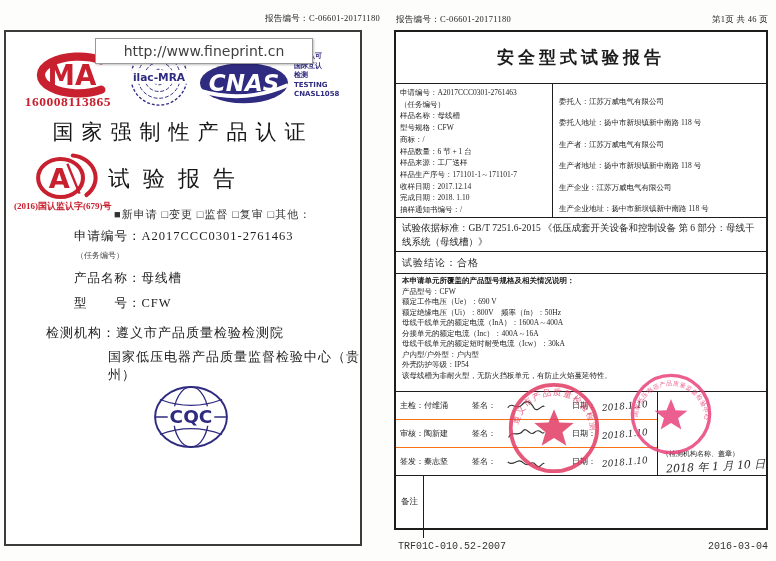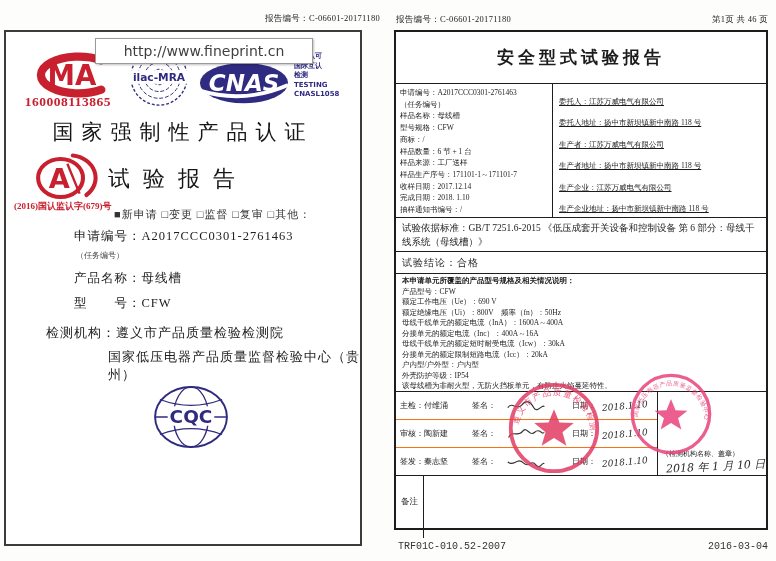--- a/index.html
+++ b/index.html
@@ -28,21 +28,21 @@
   .agency { font-size:13px; letter-spacing:1px; }
 
   
   .rtable { left:394px; top:30px; width:374px; height:500px; border:2px solid #1d1d1d; background:#fff; }
   .row { border-bottom:1px solid #1d1d1d; position:relative; }
   .row:last-child { border-bottom:none; }
   .r-title { height:52px; display:flex; align-items:center; justify-content:center;
              font-size:17px; font-weight:600; letter-spacing:4px; }
   .r-info { height:134px; display:flex; }
   .info-l { width:157px; border-right:1px solid #1d1d1d; padding:3px 4px; font-size:7.5px; line-height:11.7px; }
-  .info-r { flex:1; padding:7px 6px; font-size:7.5px; line-height:21.4px;text-decoration:underline; }
+  .info-r { flex:1; padding:7px 6px; font-size:7.5px; line-height:21.4px; }
   .r-std { height:34px; padding:3px 6px; font-size:9.5px; line-height:14px; }
   .r-concl { height:22px; padding:4px 6px; font-size:10px; letter-spacing:1px; }
   .r-det { height:118px; padding:2px 6px; font-size:7.5px; line-height:10.5px; }
   .det-first { font-weight:bold; }
   .r-sig { height:84px; display:flex; }
   .sig-l { width:262px; border-right:1px solid #1d1d1d; }
   .sig-row { height:28px; border-bottom:1px solid #f97316; display:flex; align-items:center;
              font-size:8px; padding:0 4px; }
   .sig-row:last-child { border-bottom:none; height:27px; }
   .sig-role { width:72px; }
@@ -167,21 +167,20 @@
     <div class="row r-concl">试验结论：合格</div>
 
     <div class="row r-det">
       <div class="det-first">本申请单元所覆盖的产品型号规格及相关情况说明：</div>
       <div>产品型号：CFW</div>
       <div>额定工作电压（Ue）：690 V</div>
       <div>额定绝缘电压（Ui）：800V　频率（fn）：50Hz</div>
       <div>母线干线单元的额定电流（InA）：1600A～400A</div>
       <div>分接单元的额定电流（Inc）：400A～16A</div>
       <div>母线干线单元的额定短时耐受电流（Icw）：30kA</div>
-      <div>分接单元的额定限制短路电流（Icc）：20kA</div>
       <div>户内型/户外型：户内型</div>
       <div>外壳防护等级：IP54</div>
       <div>该母线槽为非耐火型，无防火挡板单元，有防止火焰蔓延特性。</div>
     </div>
 
     <div class="row r-sig">
       <div class="sig-l">
         <div class="sig-row">
           <span class="sig-role">主检：付维涌</span>
           <span class="sig-sign">签名：</span>

